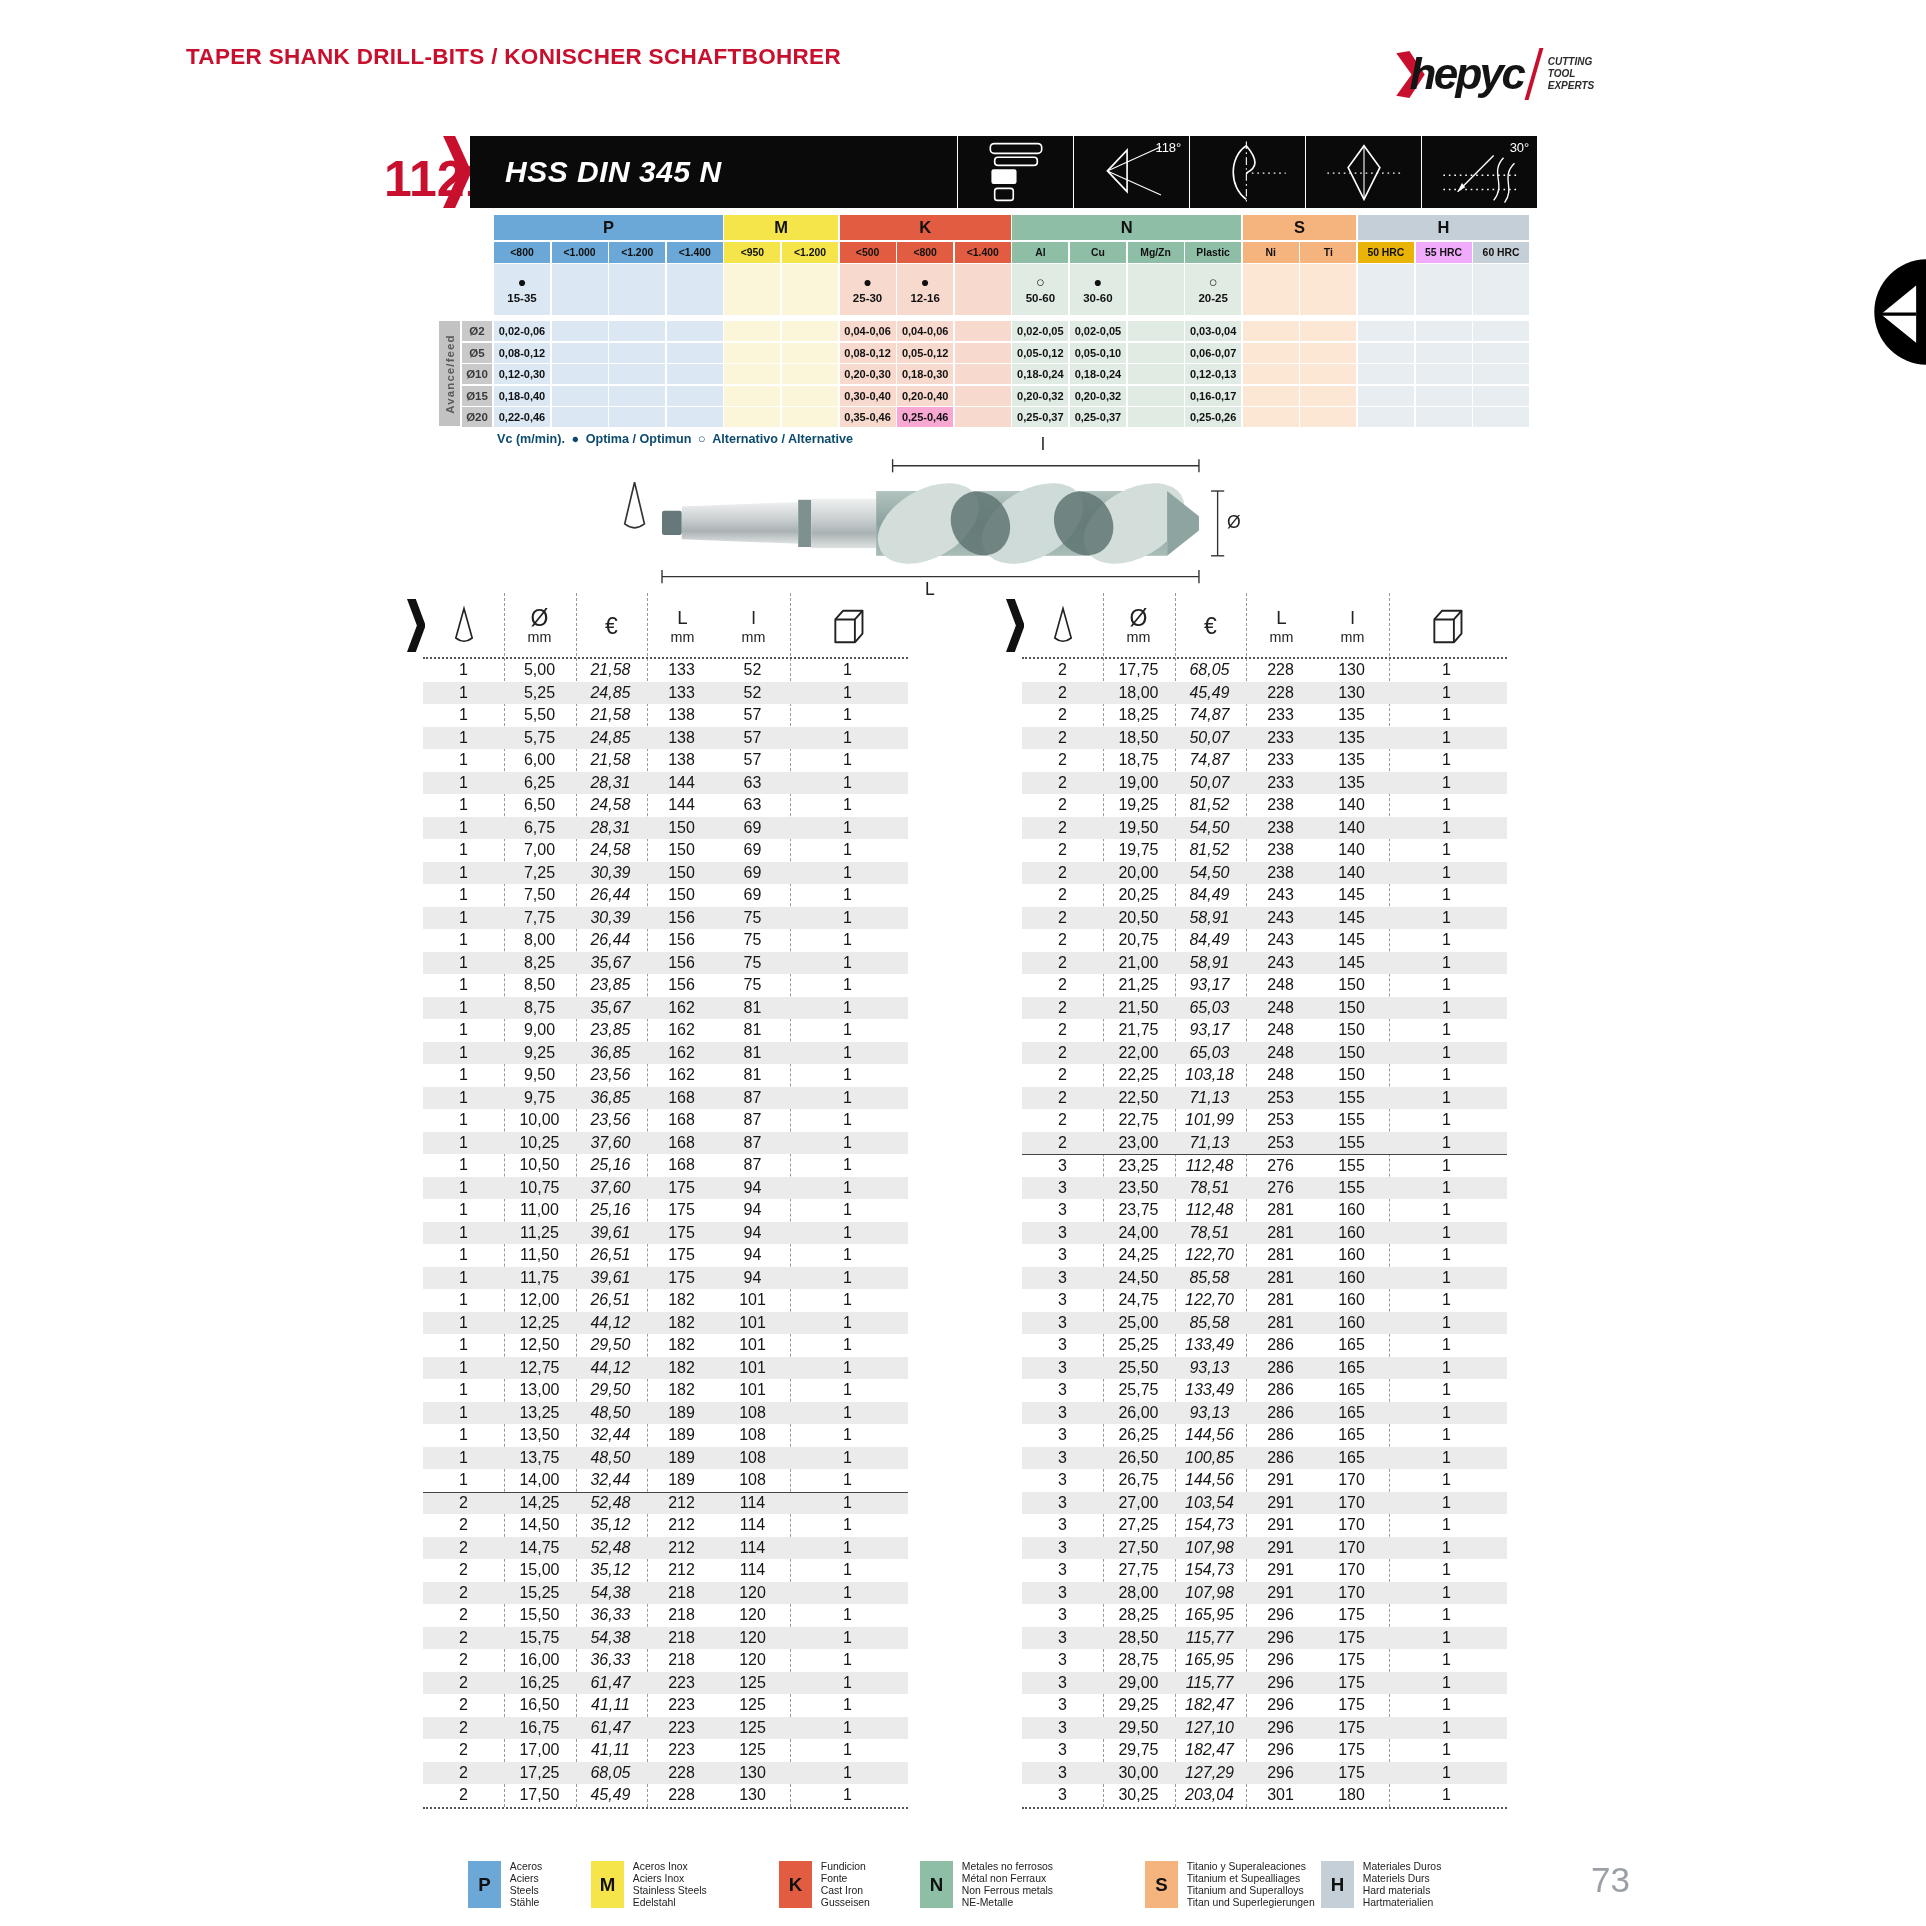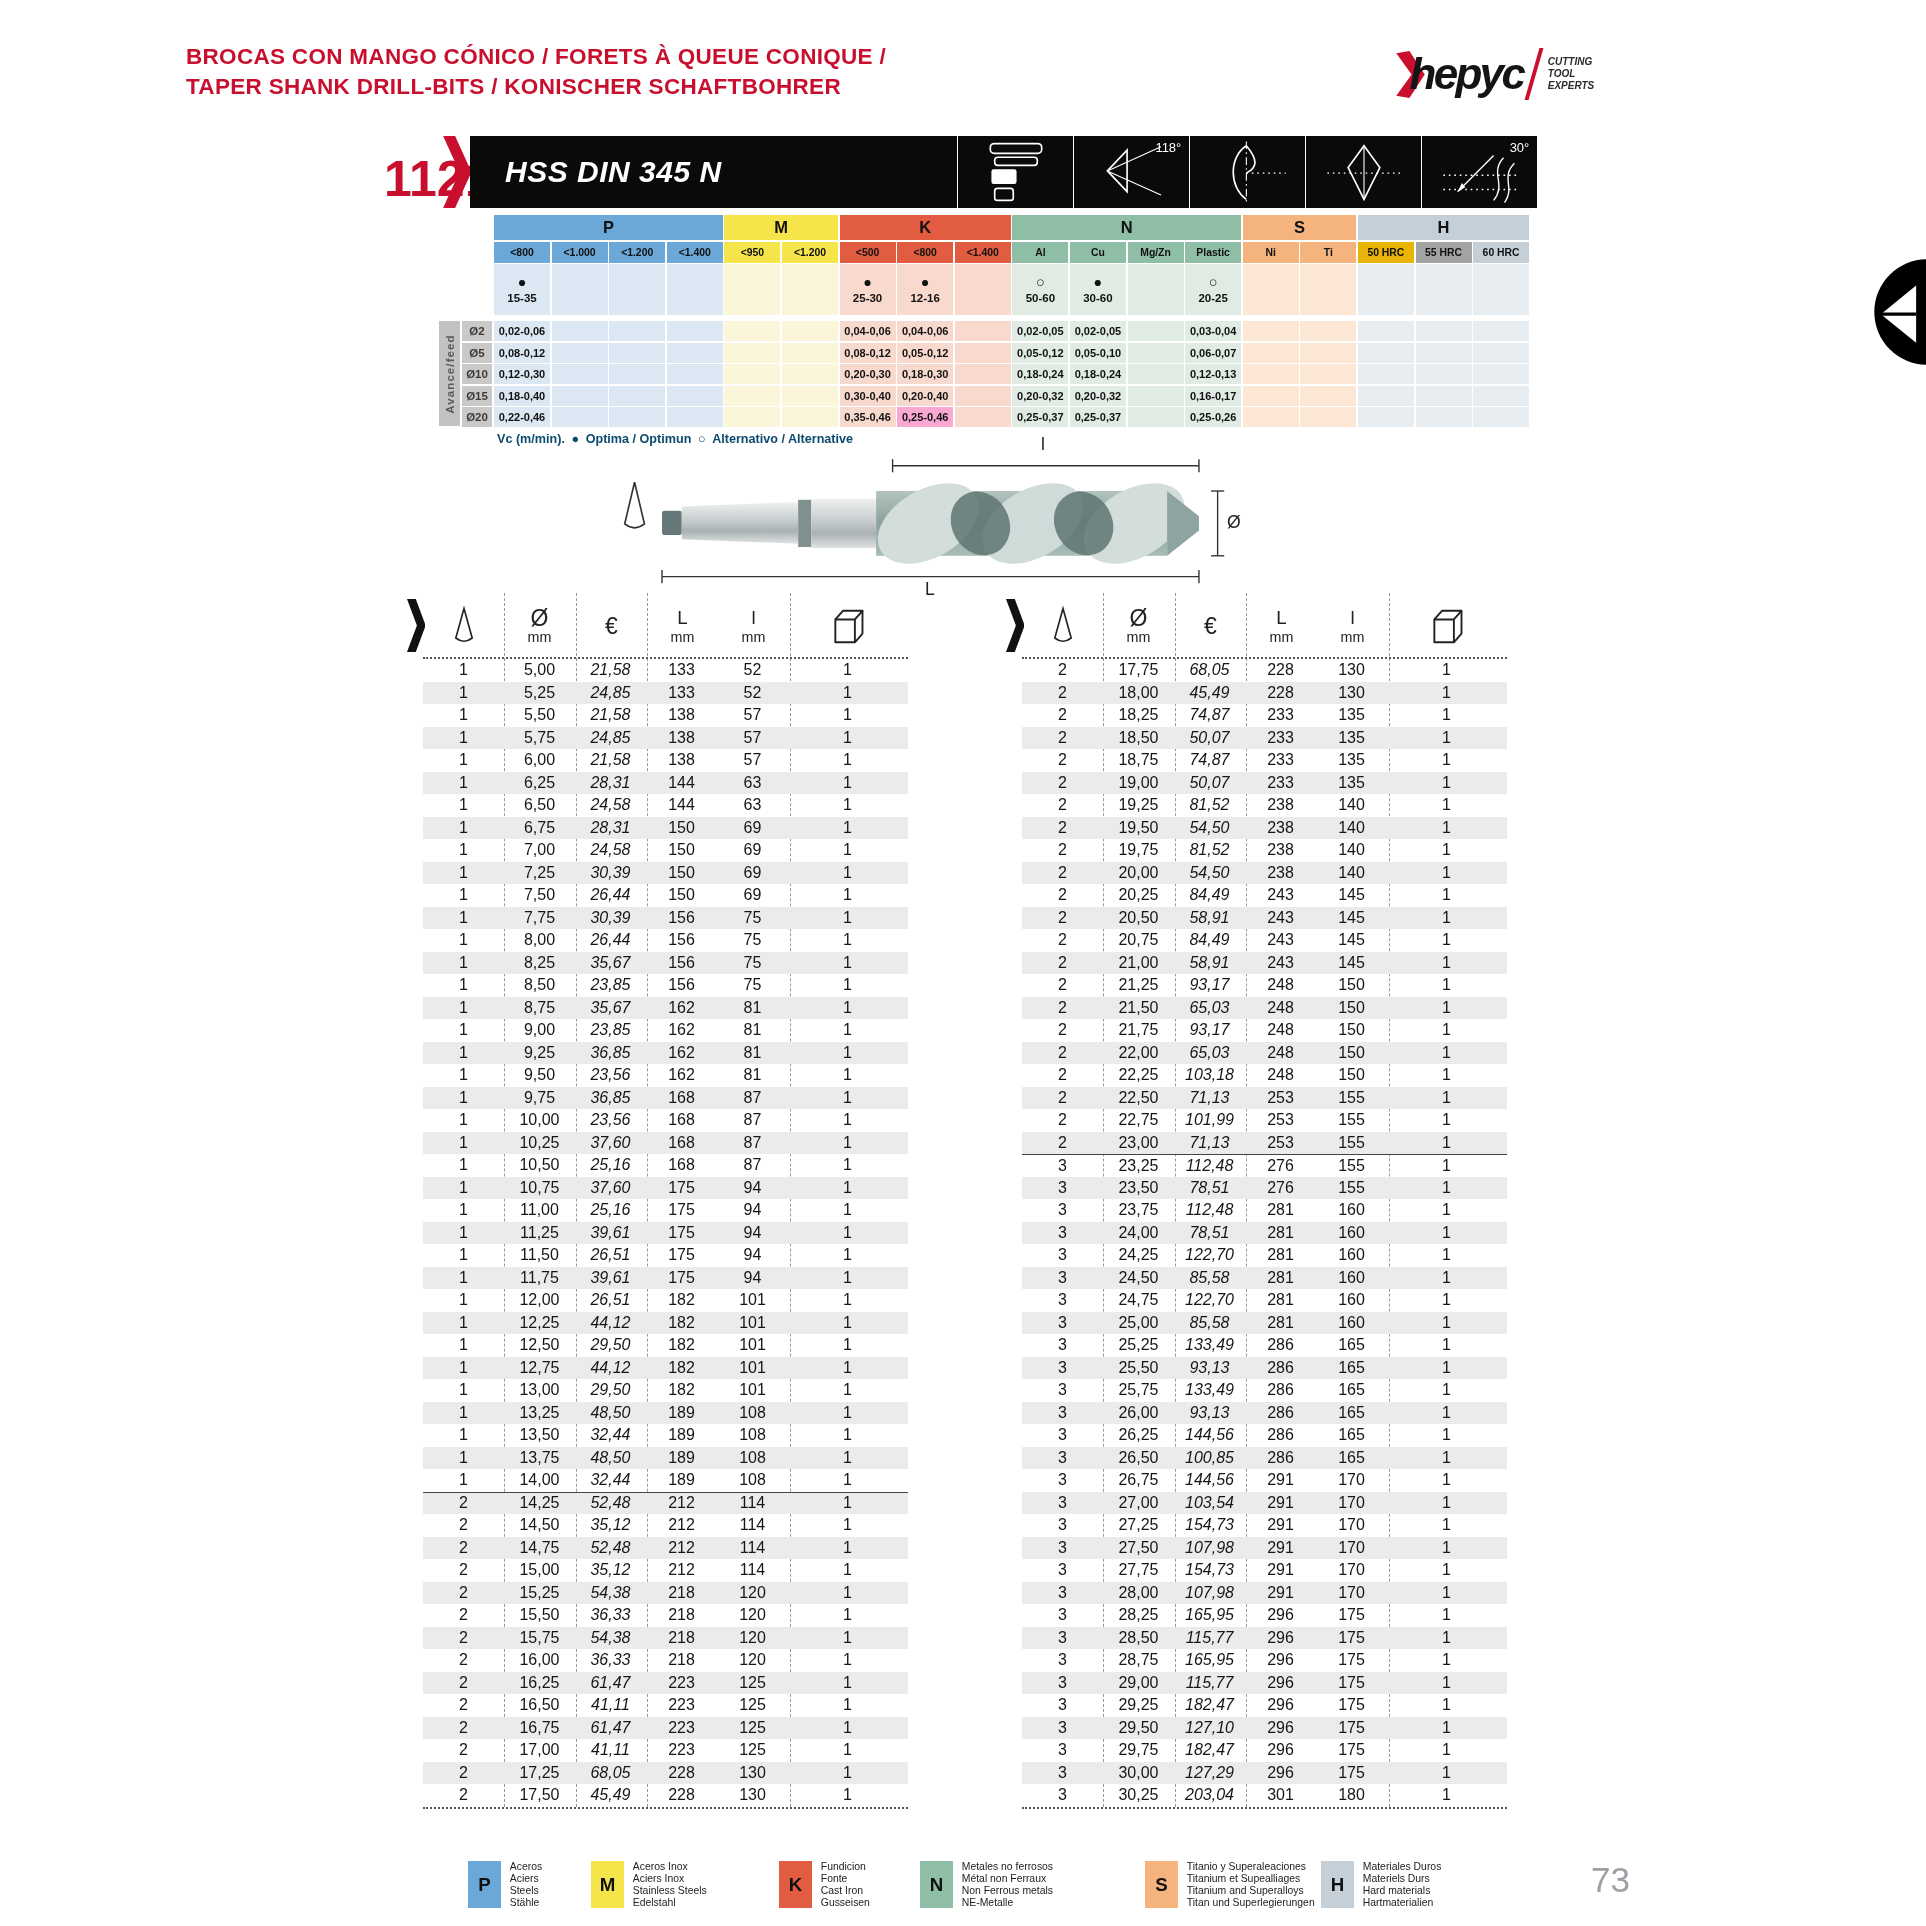--- a/index.html
+++ b/index.html
@@ -84,21 +84,20 @@
   .li-text{margin-left:8.8px;font-size:10.4px;line-height:12px;color:#222;text-align:left;}
   .pagenum{position:absolute;left:1591px;top:1860px;font-size:35px;font-weight:normal;color:#9aa0a6;}
   .edge-tab{position:absolute;right:0;top:257px;width:77px;height:110px;}
 </style>
 </head>
 <body>
 
 <div class="page" id="page">
 
   <div class="title">
-    <div>BROCAS CON MANGO CÓNICO / FORETS À QUEUE CONIQUE /</div>
     <div>TAPER SHANK DRILL-BITS / KONISCHER SCHAFTBOHRER</div>
   </div>
 
   <div class="logo">
     <svg width="31" height="47" viewBox="0 0 56 86">
       <polygon points="2,4 26,0 54,43 26,86 2,82 30,43" fill="#C8102E"></polygon>
     </svg>
     <span class="logo-word">hepyc</span>
     <span class="logo-slash"></span>
     <div class="logo-tag">
@@ -176,21 +175,21 @@
       <div class="mg-sub" style="background: rgb(226, 92, 65);">&lt;500</div>
       <div class="mg-sub" style="background: rgb(226, 92, 65);">&lt;800</div>
       <div class="mg-sub" style="background: rgb(226, 92, 65);">&lt;1.400</div>
       <div class="mg-sub" style="background: rgb(143, 190, 166);">Al</div>
       <div class="mg-sub" style="background: rgb(143, 190, 166);">Cu</div>
       <div class="mg-sub" style="background: rgb(143, 190, 166);">Mg/Zn</div>
       <div class="mg-sub" style="background: rgb(143, 190, 166);">Plastic</div>
       <div class="mg-sub" style="background: rgb(245, 180, 126);">Ni</div>
       <div class="mg-sub" style="background: rgb(245, 180, 126);">Ti</div>
       <div class="mg-sub" style="background: #eab308;">50 HRC</div>
-      <div class="mg-sub" style="background: #a3a3a3;">55 HRC</div>
+      <div class="mg-sub" style="background: #f0abfc;">55 HRC</div>
       <div class="mg-sub" style="background: rgb(197, 207, 215);">60 HRC</div>
       <div class="mg-vc" style="background: rgb(219, 232, 244);">
         <span class="dot">●</span>
         <span class="rng">15-35</span>
       </div>
       <div class="mg-vc" style="background: rgb(219, 232, 244);"></div>
       <div class="mg-vc" style="background: rgb(219, 232, 244);"></div>
       <div class="mg-vc" style="background: rgb(219, 232, 244);"></div>
       <div class="mg-vc" style="background: rgb(251, 246, 217);"></div>
       <div class="mg-vc" style="background: rgb(251, 246, 217);"></div>

